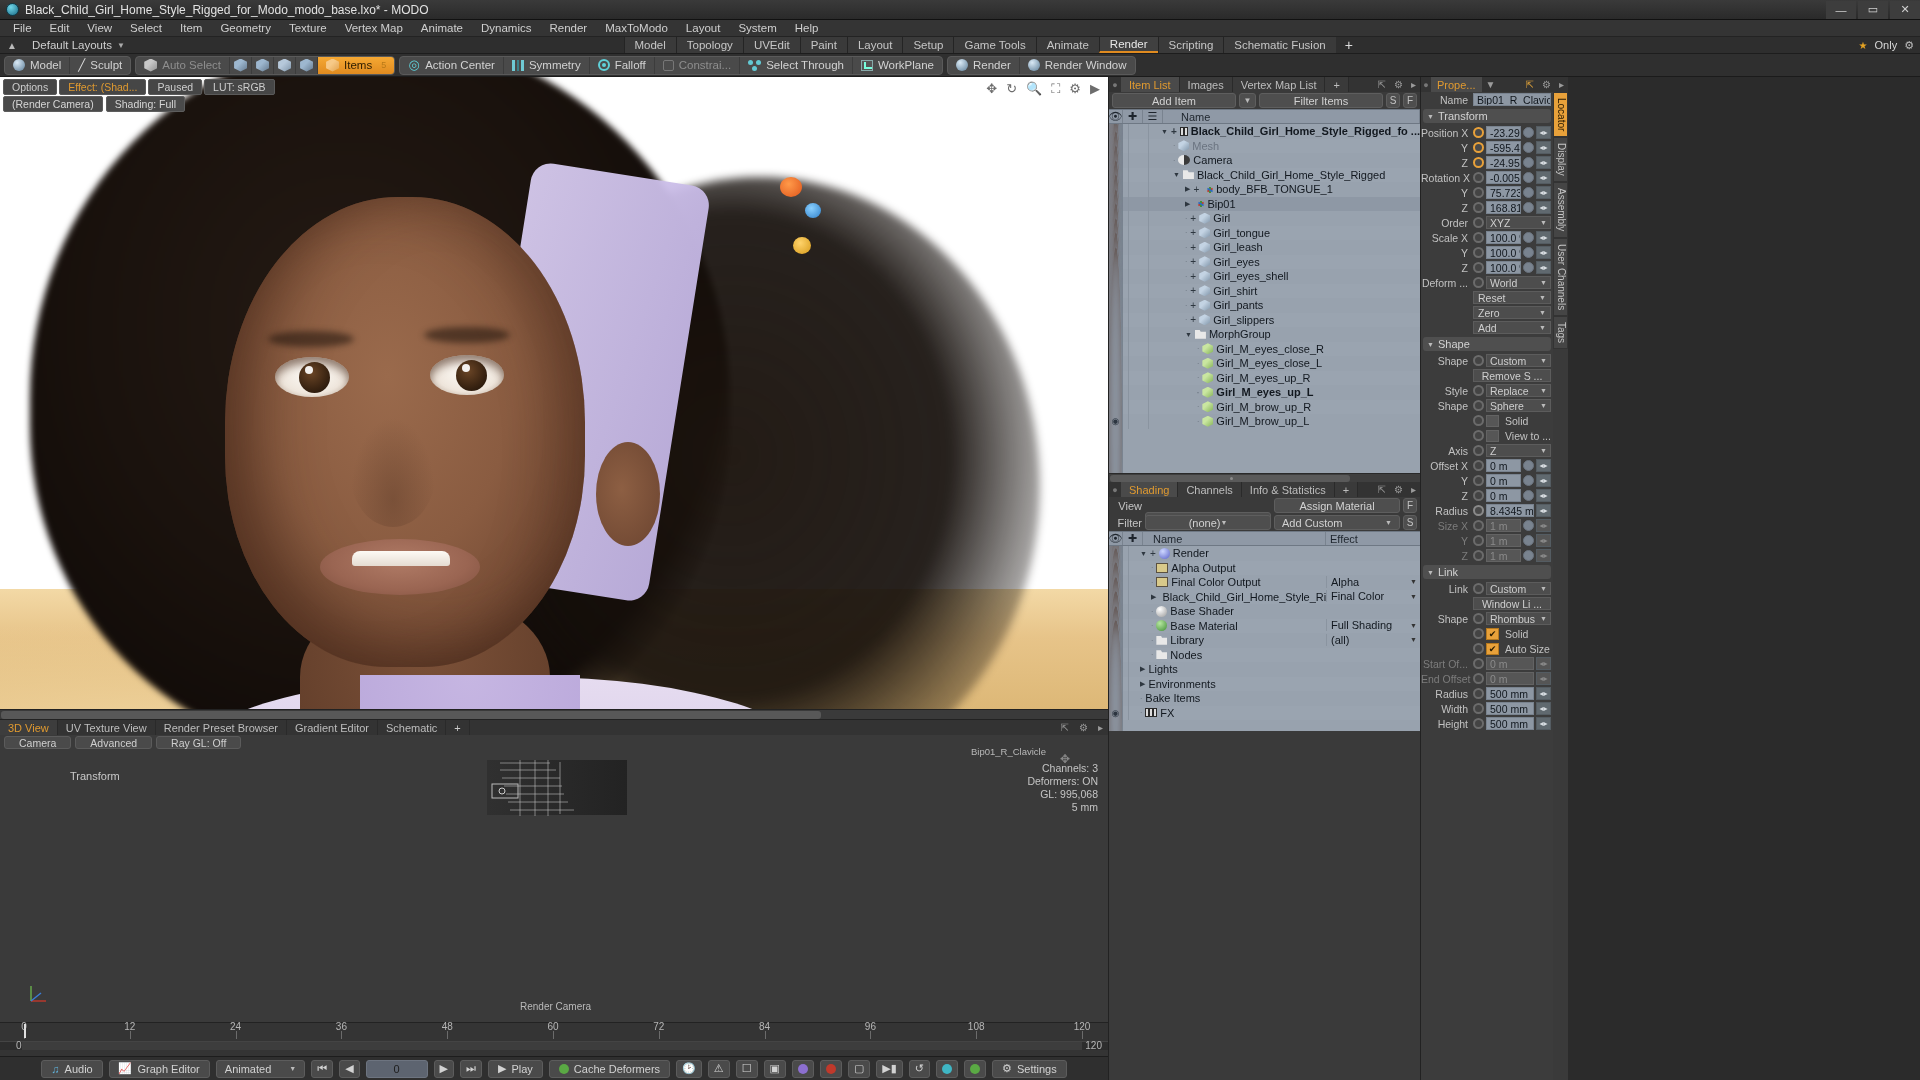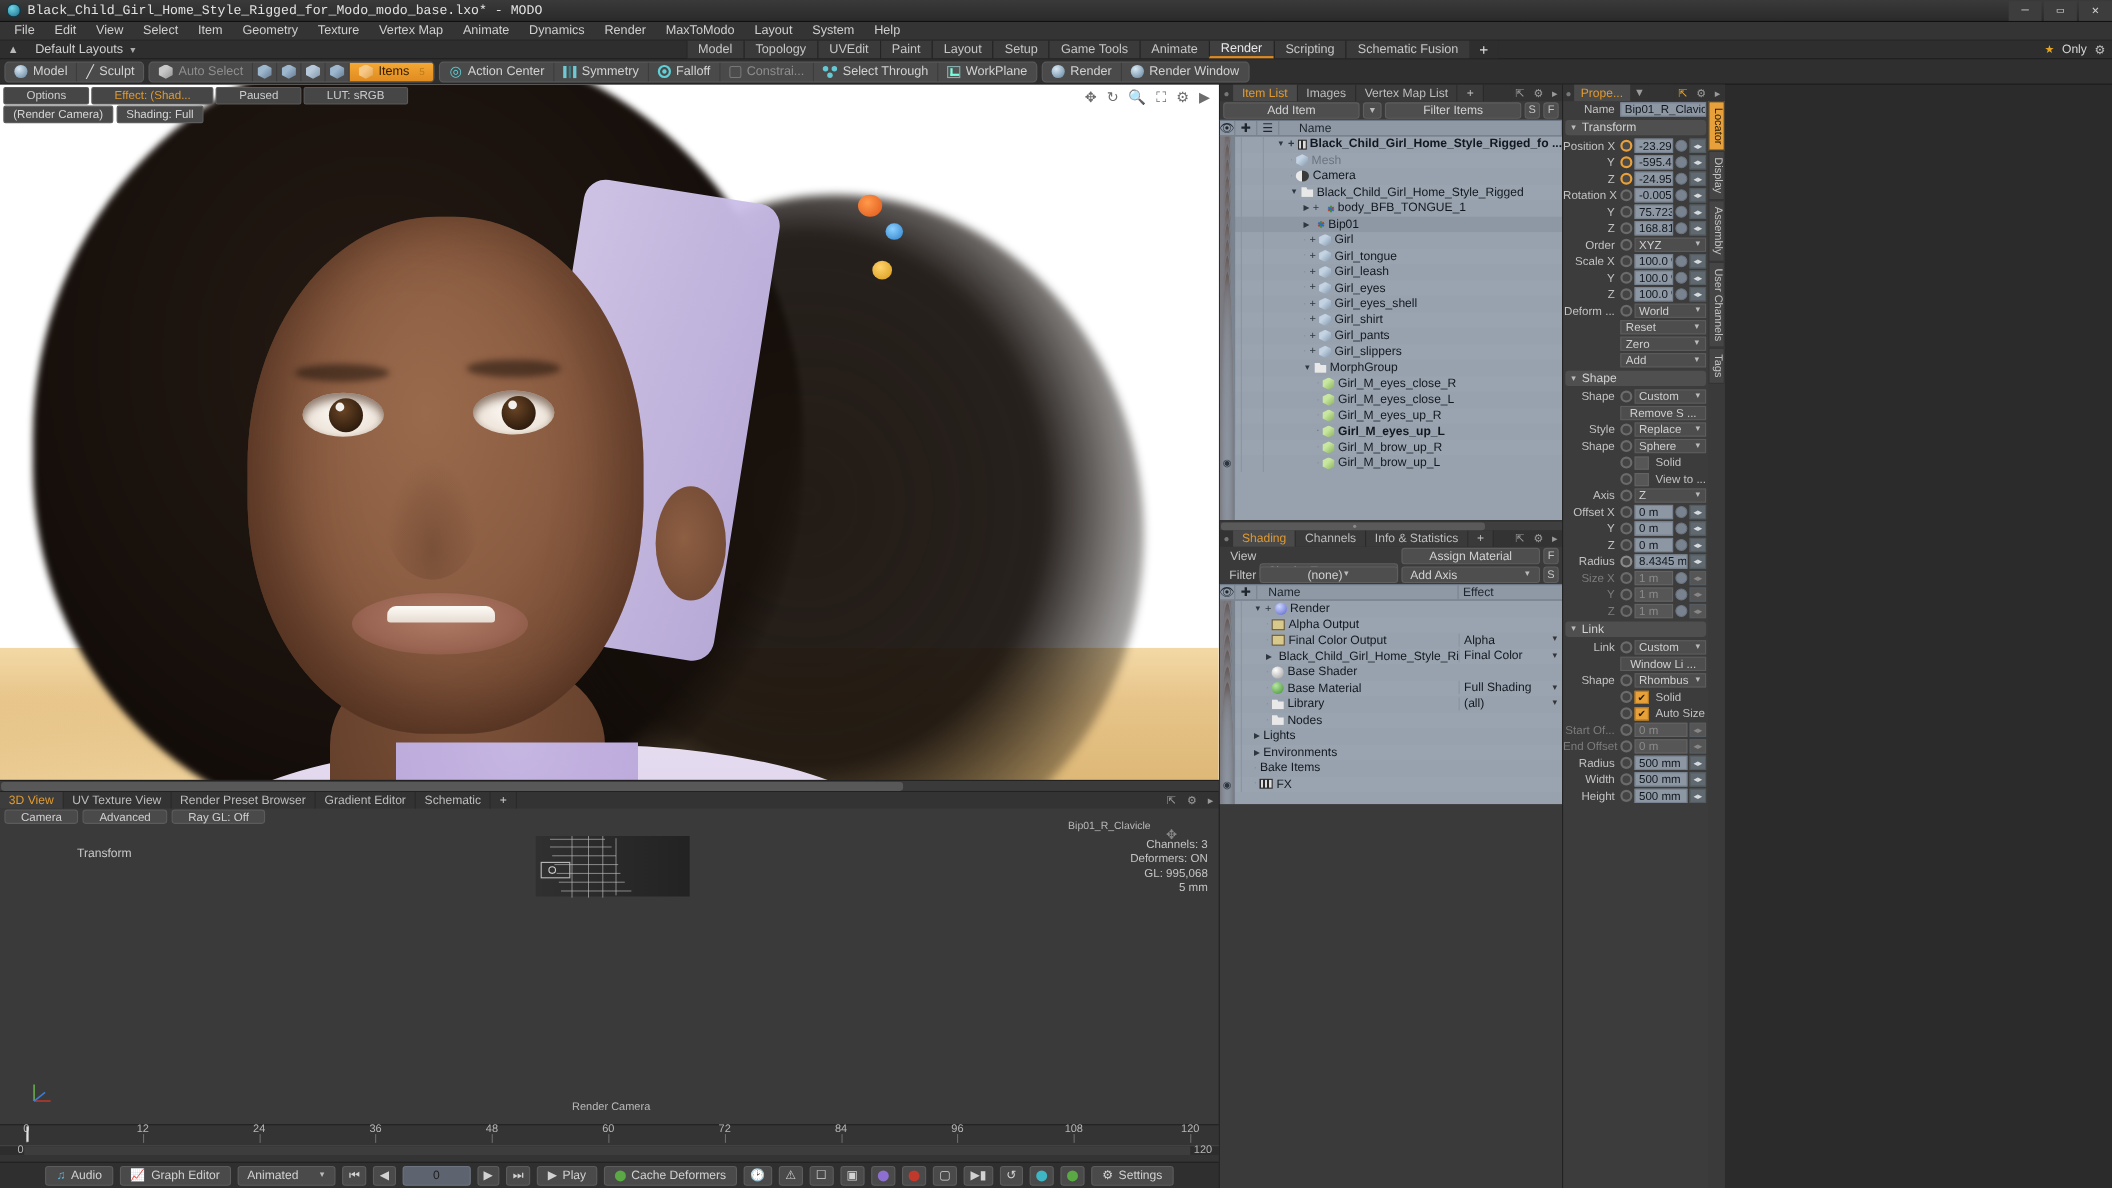--- a/index.html
+++ b/index.html
@@ -1,21 +1,21 @@
 <!DOCTYPE html>
 <html><head>
 <meta charset="utf-8">
 <style>
   * { box-sizing: border-box; margin:0; padding:0; }
   html,body { width:1920px; height:1080px; overflow:hidden; background:#2b2b2b;
     font-family:"Liberation Sans", sans-serif; font-size:12px; color:#c8c8c8; }
 
   
   .titlebar { height:20px; background:linear-gradient(#3a3a3a,#2a2a2a);
-     display:flex; align-items:center; padding-left:6px; border-bottom:1px solid #111;font-family:Liberation Mono, monospace; }
+     display:flex; align-items:center; padding-left:6px; border-bottom:1px solid #111; }
   .titlebar .logo { width:13px;height:13px;border-radius:50%;
      background:radial-gradient(circle at 35% 30%,#6fd6e8,#1b6b86); margin-right:6px;
      border:1px solid #0c3b4a;}
   .titlebar .ttl { font-size:12px; color:#e2e2e2; }
   .winbtns { margin-left:auto; display:flex; }
   .winbtns div { width:30px;height:18px; background:#3d3d3d; margin-left:2px;
      display:flex;align-items:center;justify-content:center; font-size:11px; color:#d0d0d0;}
 
   
   .menubar { height:17px; background:#343434; display:flex; align-items:center;
@@ -78,21 +78,21 @@
   .stI i:nth-child(1){left:0;top:0;} .stI i:nth-child(2){right:0;top:0;}
   .stI i:nth-child(3){left:4px;bottom:0;}
 
   
   .body { display:flex; height:calc(1080px - 20px - 17px - 17px - 23px); }
 
   
   .vpcol { width:1108px; display:flex; flex-direction:column; background:#2b2b2b; }
   .viewport { position:relative; height:632px; background:#fff; overflow:hidden;}
   .vp-tabs { position:absolute; top:2px; left:3px; display:flex; gap:2px; z-index:5;}
-  .vp-tabs .vt { background:#464646; color:#cdcdcd; font-size:10.5px; padding:1px 20px;
+  .vp-tabs .vt { background:#464646; color:#cdcdcd; font-size:10.5px; padding:1px 8px;
      border-radius:2px; border:1px solid #5a5a5a;text-align:center; }
   .vp-tabs .vt.ora{ color:#e09a30;}
   .vp-sub { position:absolute; top:19px; left:3px; display:flex; gap:3px; z-index:5;}
   .vp-sub .vs { background:#4a4a4a; color:#d6d6d6; font-size:10.5px; padding:1px 8px;
      border-radius:2px;border:1px solid #5d5d5d;}
   .vp-nav { position:absolute; top:4px; right:8px; display:flex; gap:9px; z-index:5;
      color:#6d6d6d; font-size:13px; }
 
   
   .scene { position:absolute; inset:0; background:#ffffff; }
@@ -980,21 +980,21 @@
       <div class="btn-sq">F</div>
     </div>
 
     <div class="ctrlrow">
       <div class="lbl">Filter</div>
       <div class="btn-flat grow" style="justify-content:center;">
         <span>(none)</span>
         <span style="font-size:7px;color:#bbb;">▼</span>
       </div>
       <div class="btn-flat grow" style="justify-content:space-between;">
-        <span>Add Axis</span>
+        <span>Add Custom</span>
         <span style="font-size:7px;color:#bbb;">▼</span>
       </div>
       <div class="btn-sq">S</div>
     </div>
 
     <div class="treehdr">
       <div class="c" style="width:14px;">👁</div>
       <div class="c" style="width:20px;">✚</div>
       <div class="c" style="flex:1;justify-content:flex-start;padding-left:10px;">Name</div>
       <div class="c" style="width:94px;justify-content:flex-start;padding-left:4px;border-right:none;">Effect</div>

